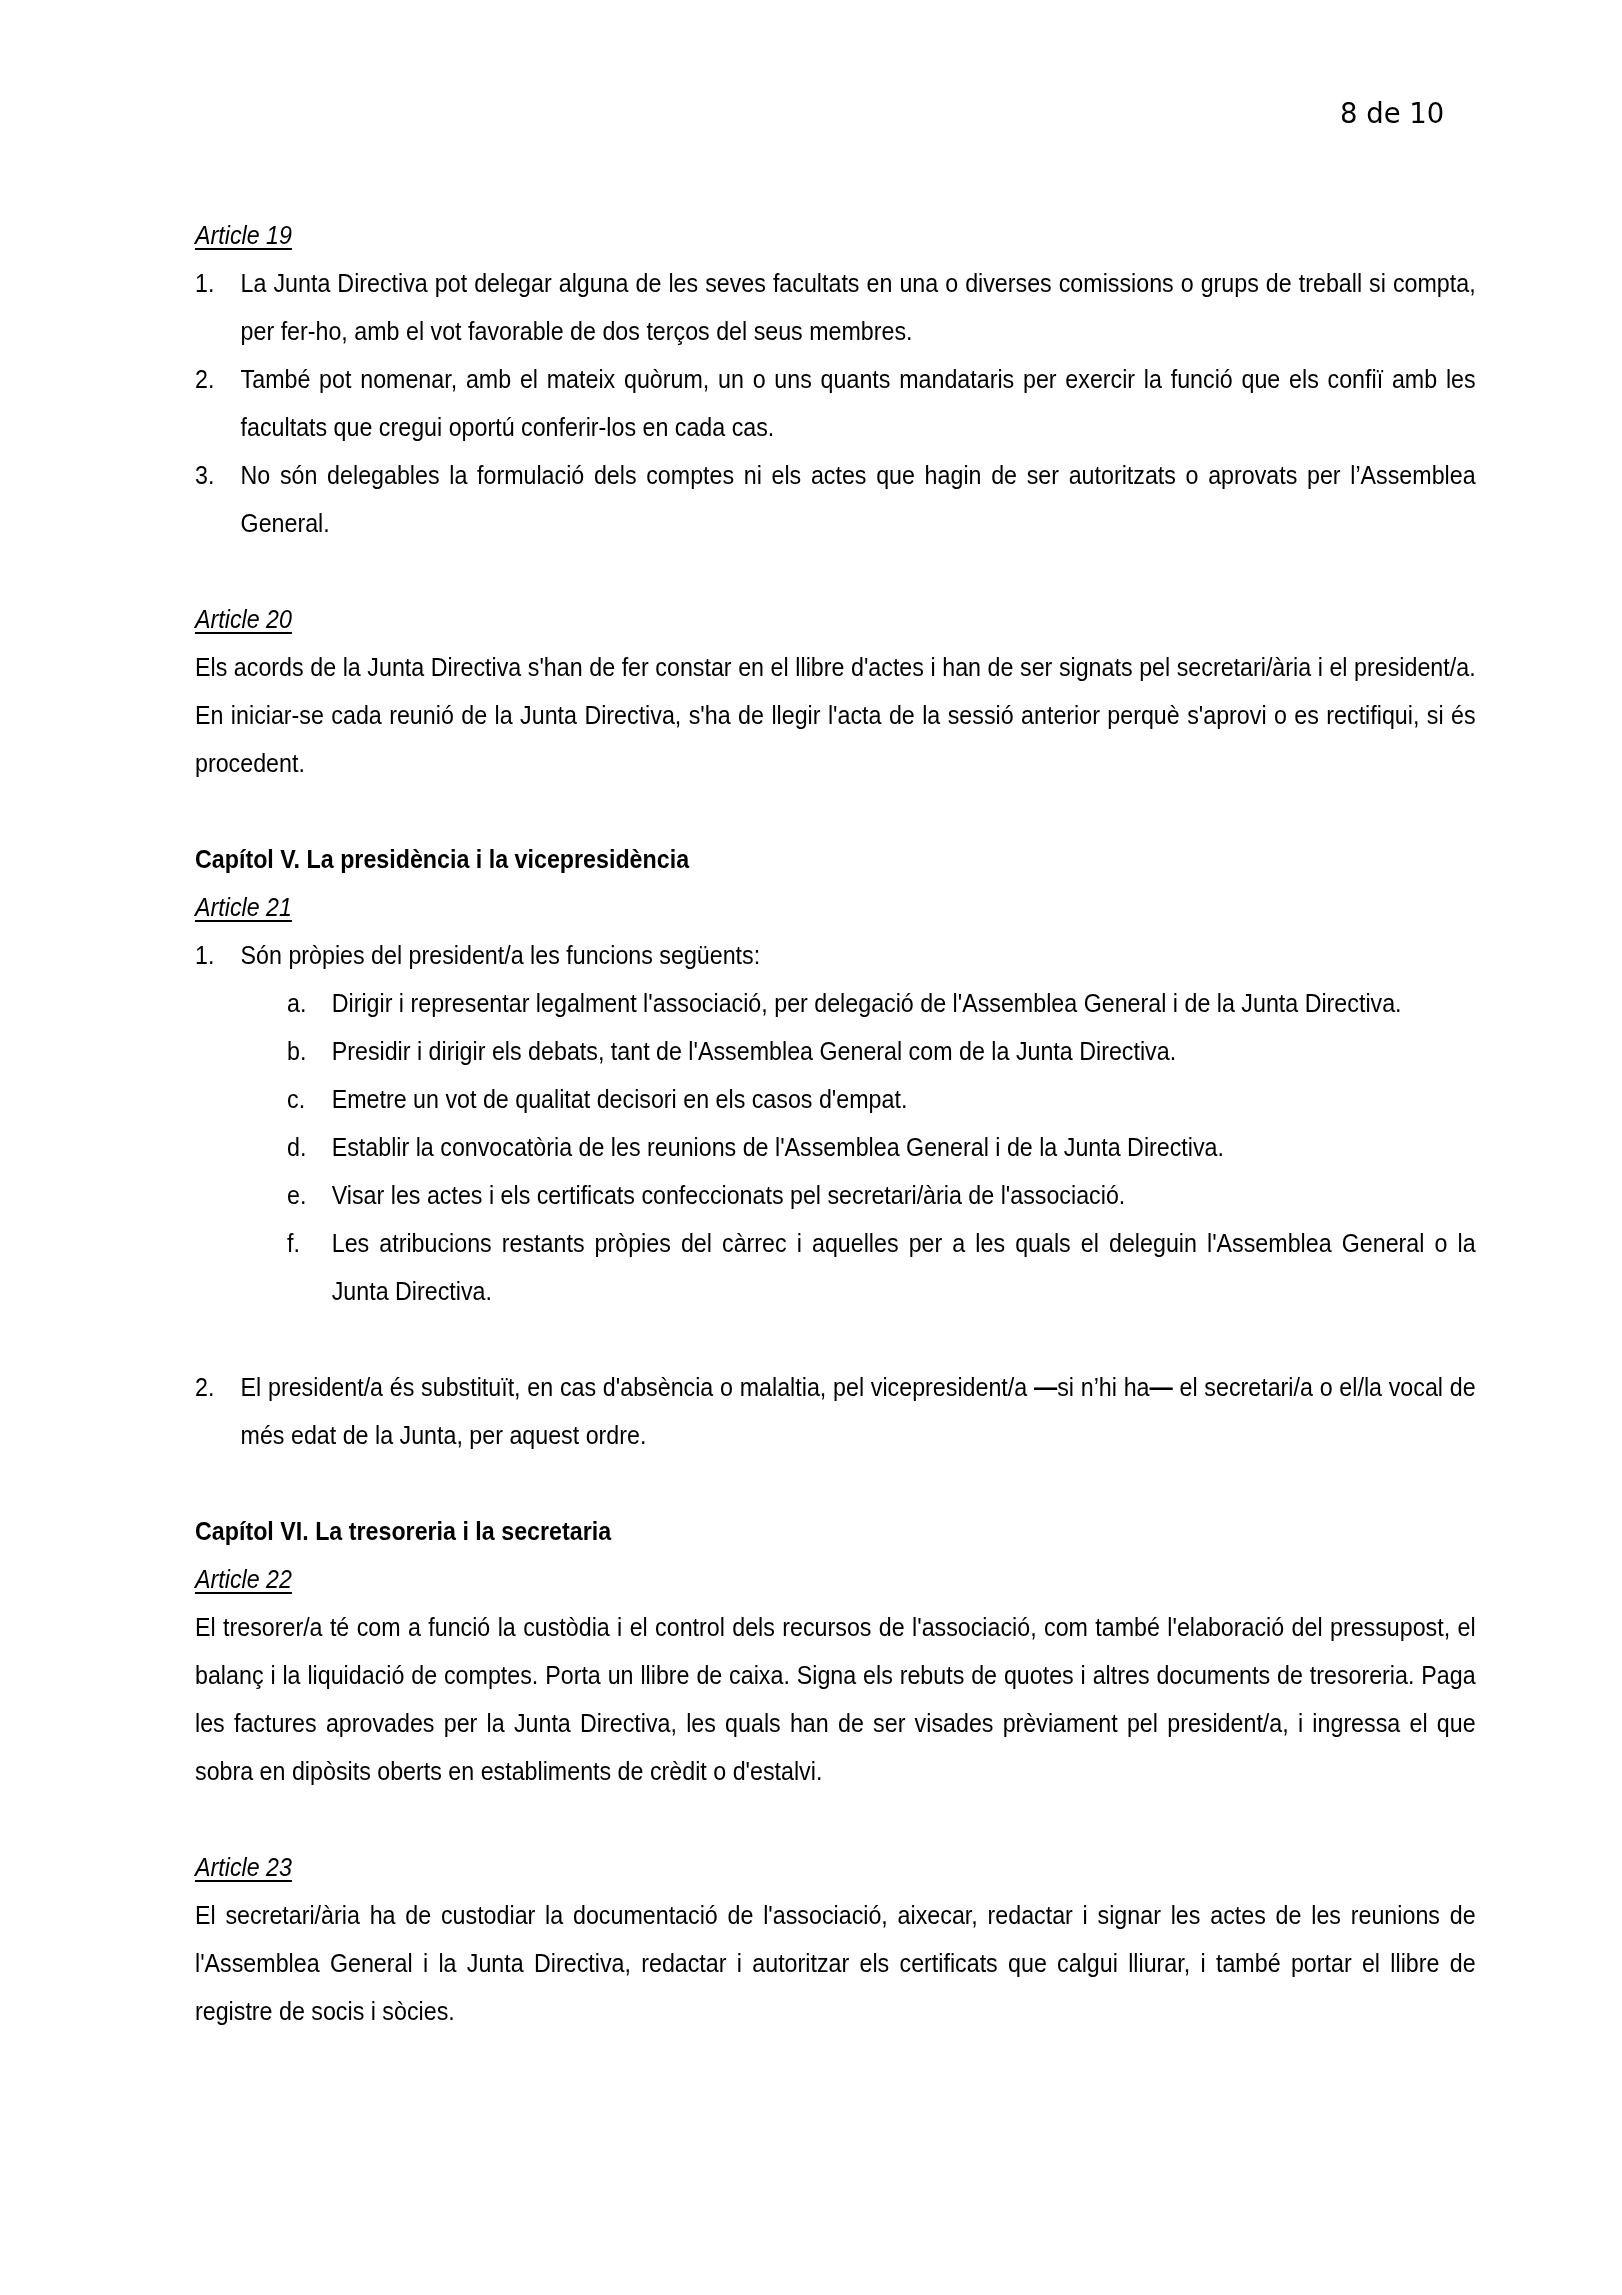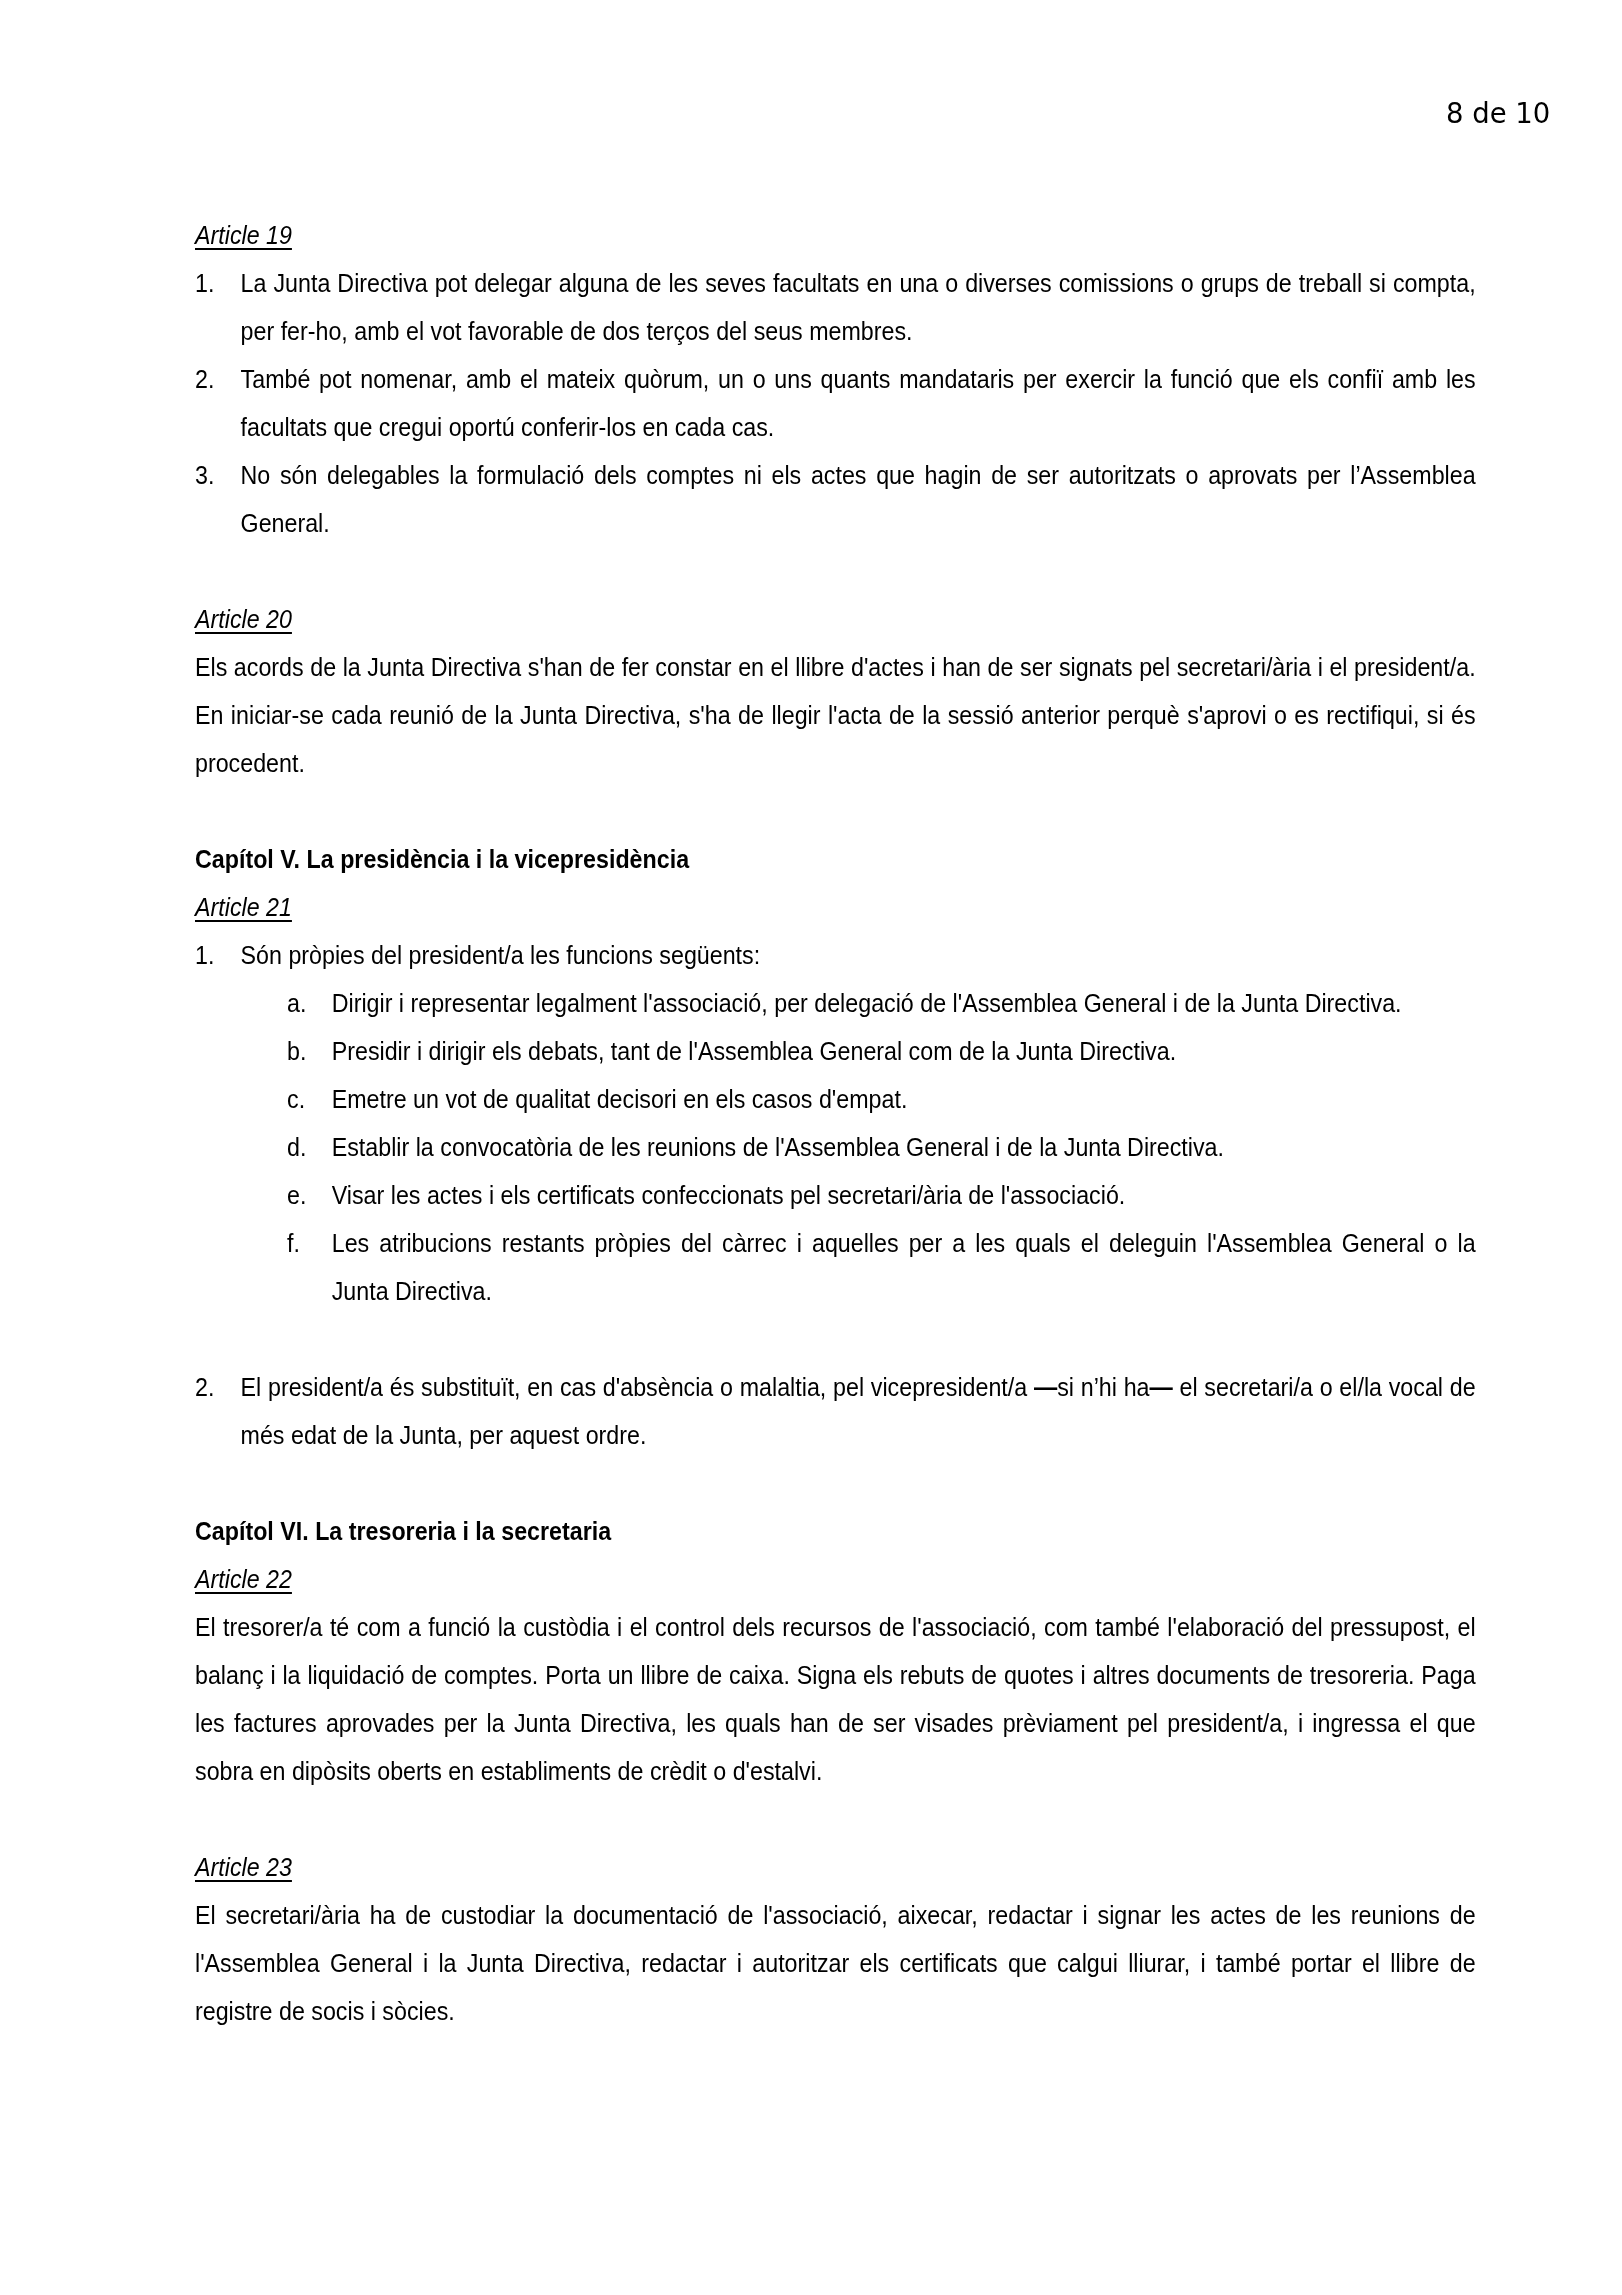--- a/index.html
+++ b/index.html
@@ -1,18 +1,18 @@
 <!DOCTYPE html>
 <html style="font-size:10.5px"><head>
 <meta charset="utf-8">
 <style>
   html, body { margin: 0; padding: 0; background: #ffffff; }
   body { width: 1622px; height: 2295px; position: relative; overflow: hidden; color: #000; }
   .page-number {
-    position: absolute; top: 97px; left: 1446px;
+    position: absolute; top: 97px; left: 1340px;
     font-family: "DejaVu Sans", sans-serif; font-size: 27.5px; color: #000;
   }
   .content {
     position: absolute; top: 211px; left: 195px; width: 1281px;
     font-family: "Liberation Sans", sans-serif; font-size: 25px; line-height: 48px;
     transform: scaleX(0.93); transform-origin: left top; width: 1377px;
   }
   .article-title { font-style: italic; text-decoration: underline; text-decoration-thickness: 2px; text-underline-offset: 3.9px; }
   .chapter-title { font-weight: bold; }
   .para { text-align: justify; text-align-last: left; }

